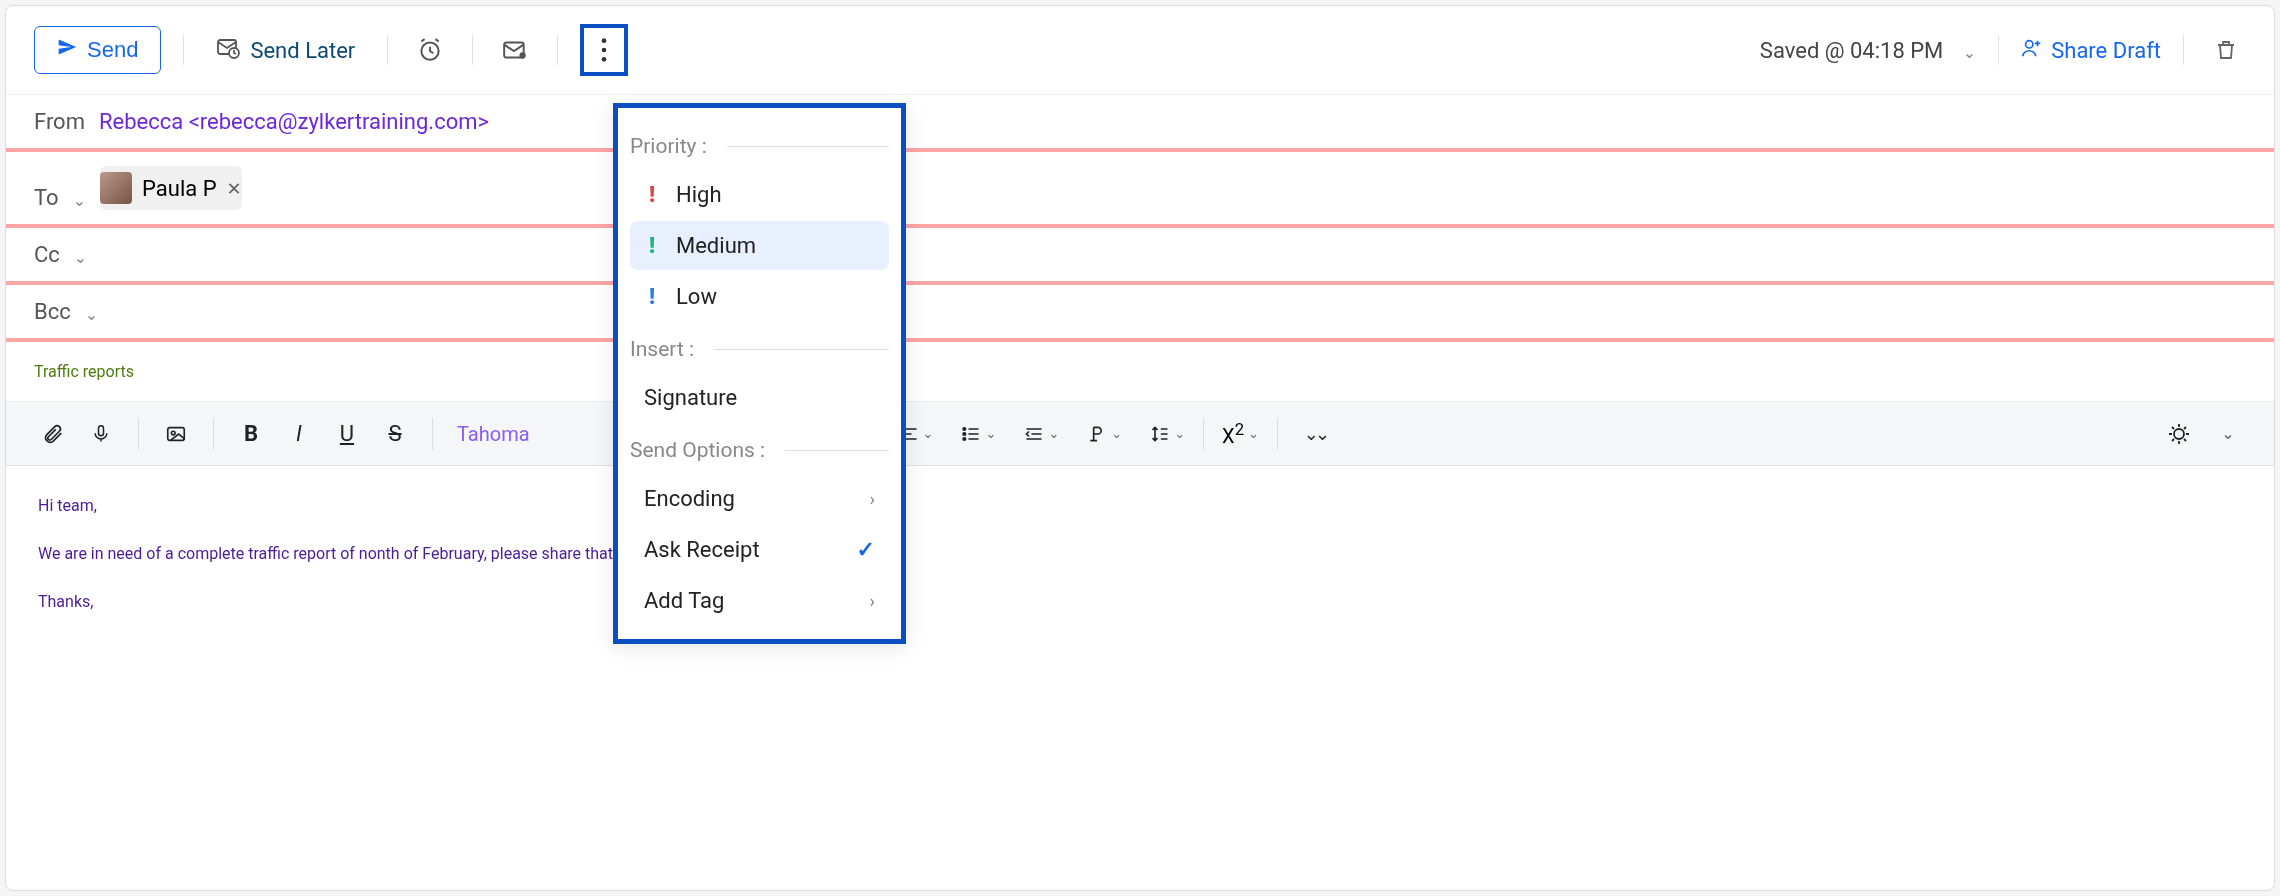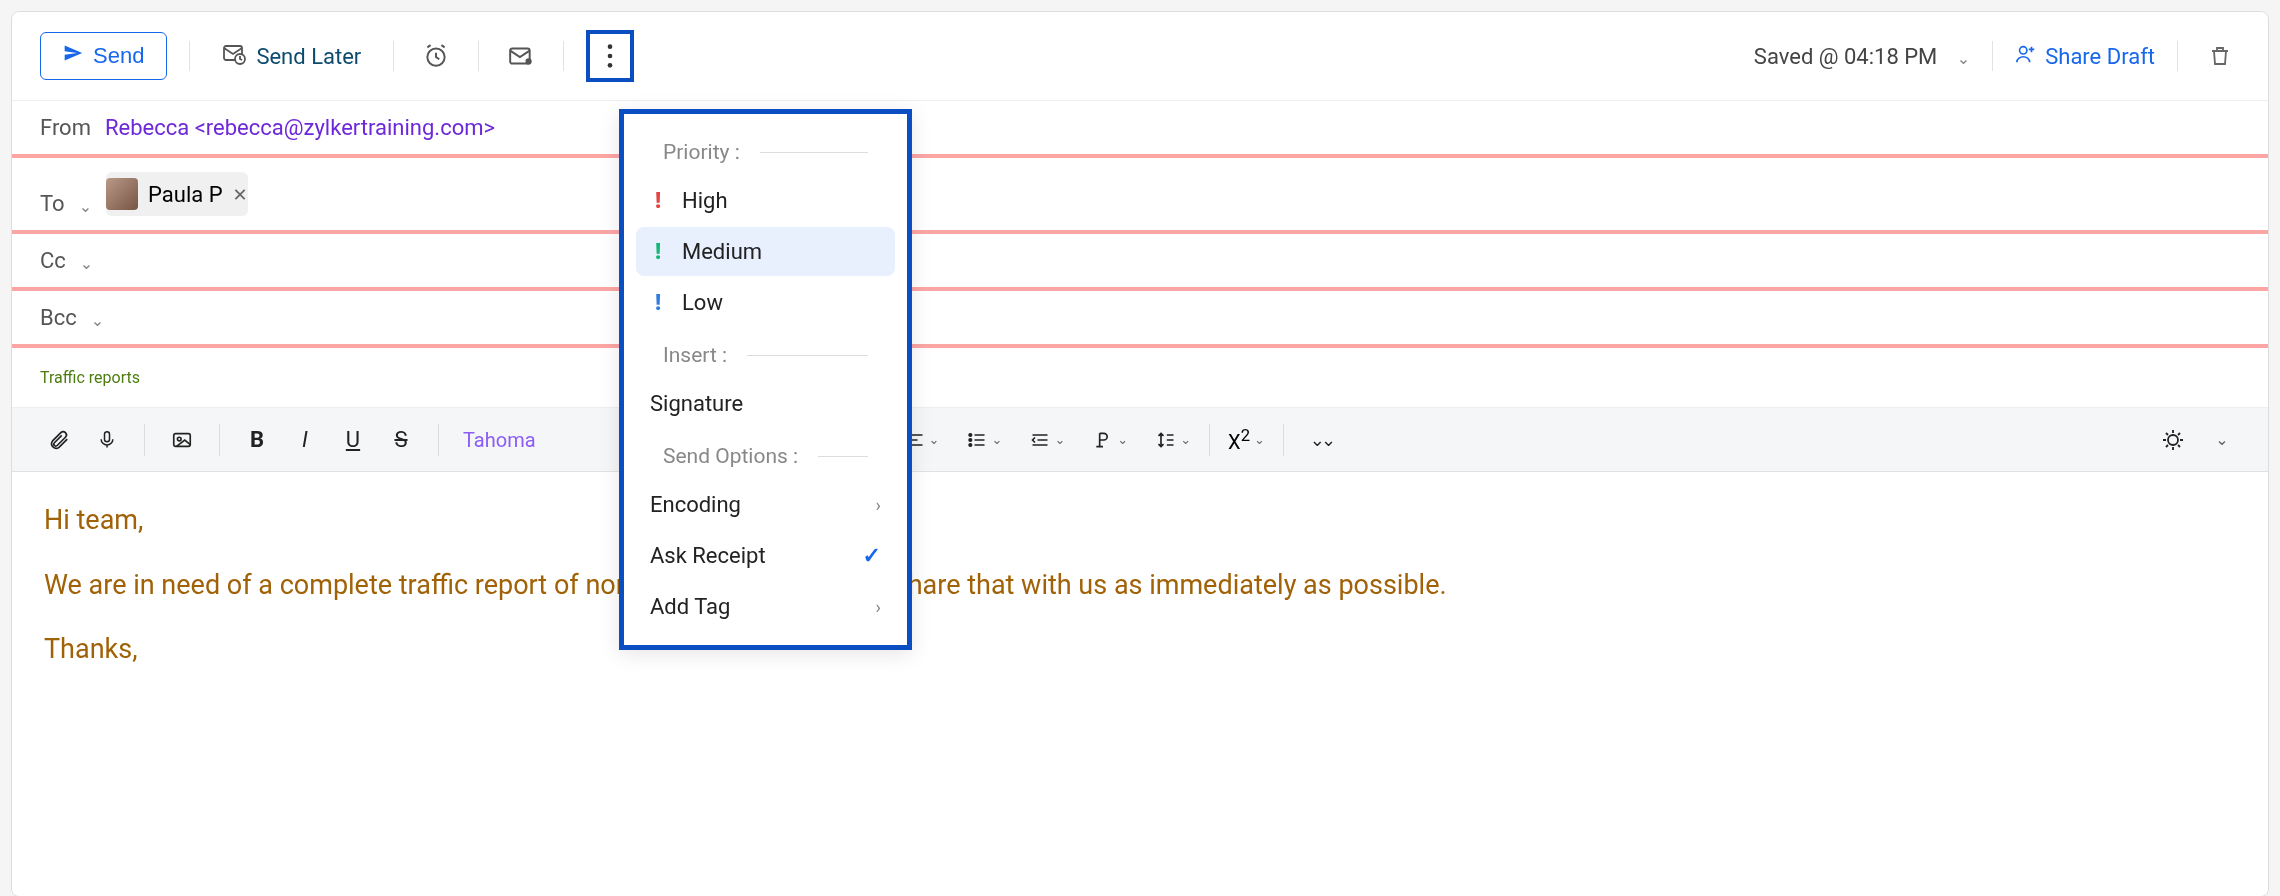--- a/index.html
+++ b/index.html
@@ -7,21 +7,21 @@
     font-family: -apple-system, BlinkMacSystemFont, "Segoe UI", Roboto, Arial, sans-serif;
     background: #f5f5f5;
     width: 2280px;
     height: 896px;
     overflow: hidden;
   }
   .window {
     background: #fff;
     border: 1px solid #ddd;
     border-radius: 8px;
-    margin: 11px;
+    margin: 5px;
     height: 886px;
     position: relative;
   }
   .top-toolbar {
     display: flex;
     align-items: center;
     justify-content: space-between;
     padding: 18px 28px;
     border-bottom: 1px solid #eee;
   }
@@ -99,39 +99,39 @@
     width: 38px; height: 38px;
     display: flex; align-items: center; justify-content: center;
     color: #222; cursor: pointer;
     font-size: 22px;
   }
   .fb-sep { width: 1px; height: 32px; background: #ddd; margin: 0 8px; }
   .font-name { font-size: 20px; color: #8b5cf6; padding: 0 6px; }
 
   .body-area {
     padding: 28px 32px;
-    font-size: 27px;
+    font-size: 16px;
     line-height: 1.5;
-    color: #a16207;
+    color: #4c1d95;
   }
   .body-area p { margin-bottom: 24px; }
 
   .popup {
     position: absolute;
     left: 607px; top: 97px;
     width: 293px;
     border: 5px solid #0a4ec2;
     background: #fff;
     box-shadow: 0 4px 20px rgba(0,0,0,0.1);
     font-size: 22px;
     padding: 12px 0px;
   }
   .popup-section-label {
     color: #888;
-    padding: 14px 39px 10px;
+    padding: 14px 12px 10px;
     font-size: 21px;
     display: flex; align-items: center; gap: 10px;
   }
   .popup-section-label::after {
     content:""; flex:1; height:1px; background:#ddd; margin-left:10px; display:block; width:60px;
   }
   .popup-item {
     margin: 2px 12px;
     padding: 12px 14px;
     border-radius: 8px;

